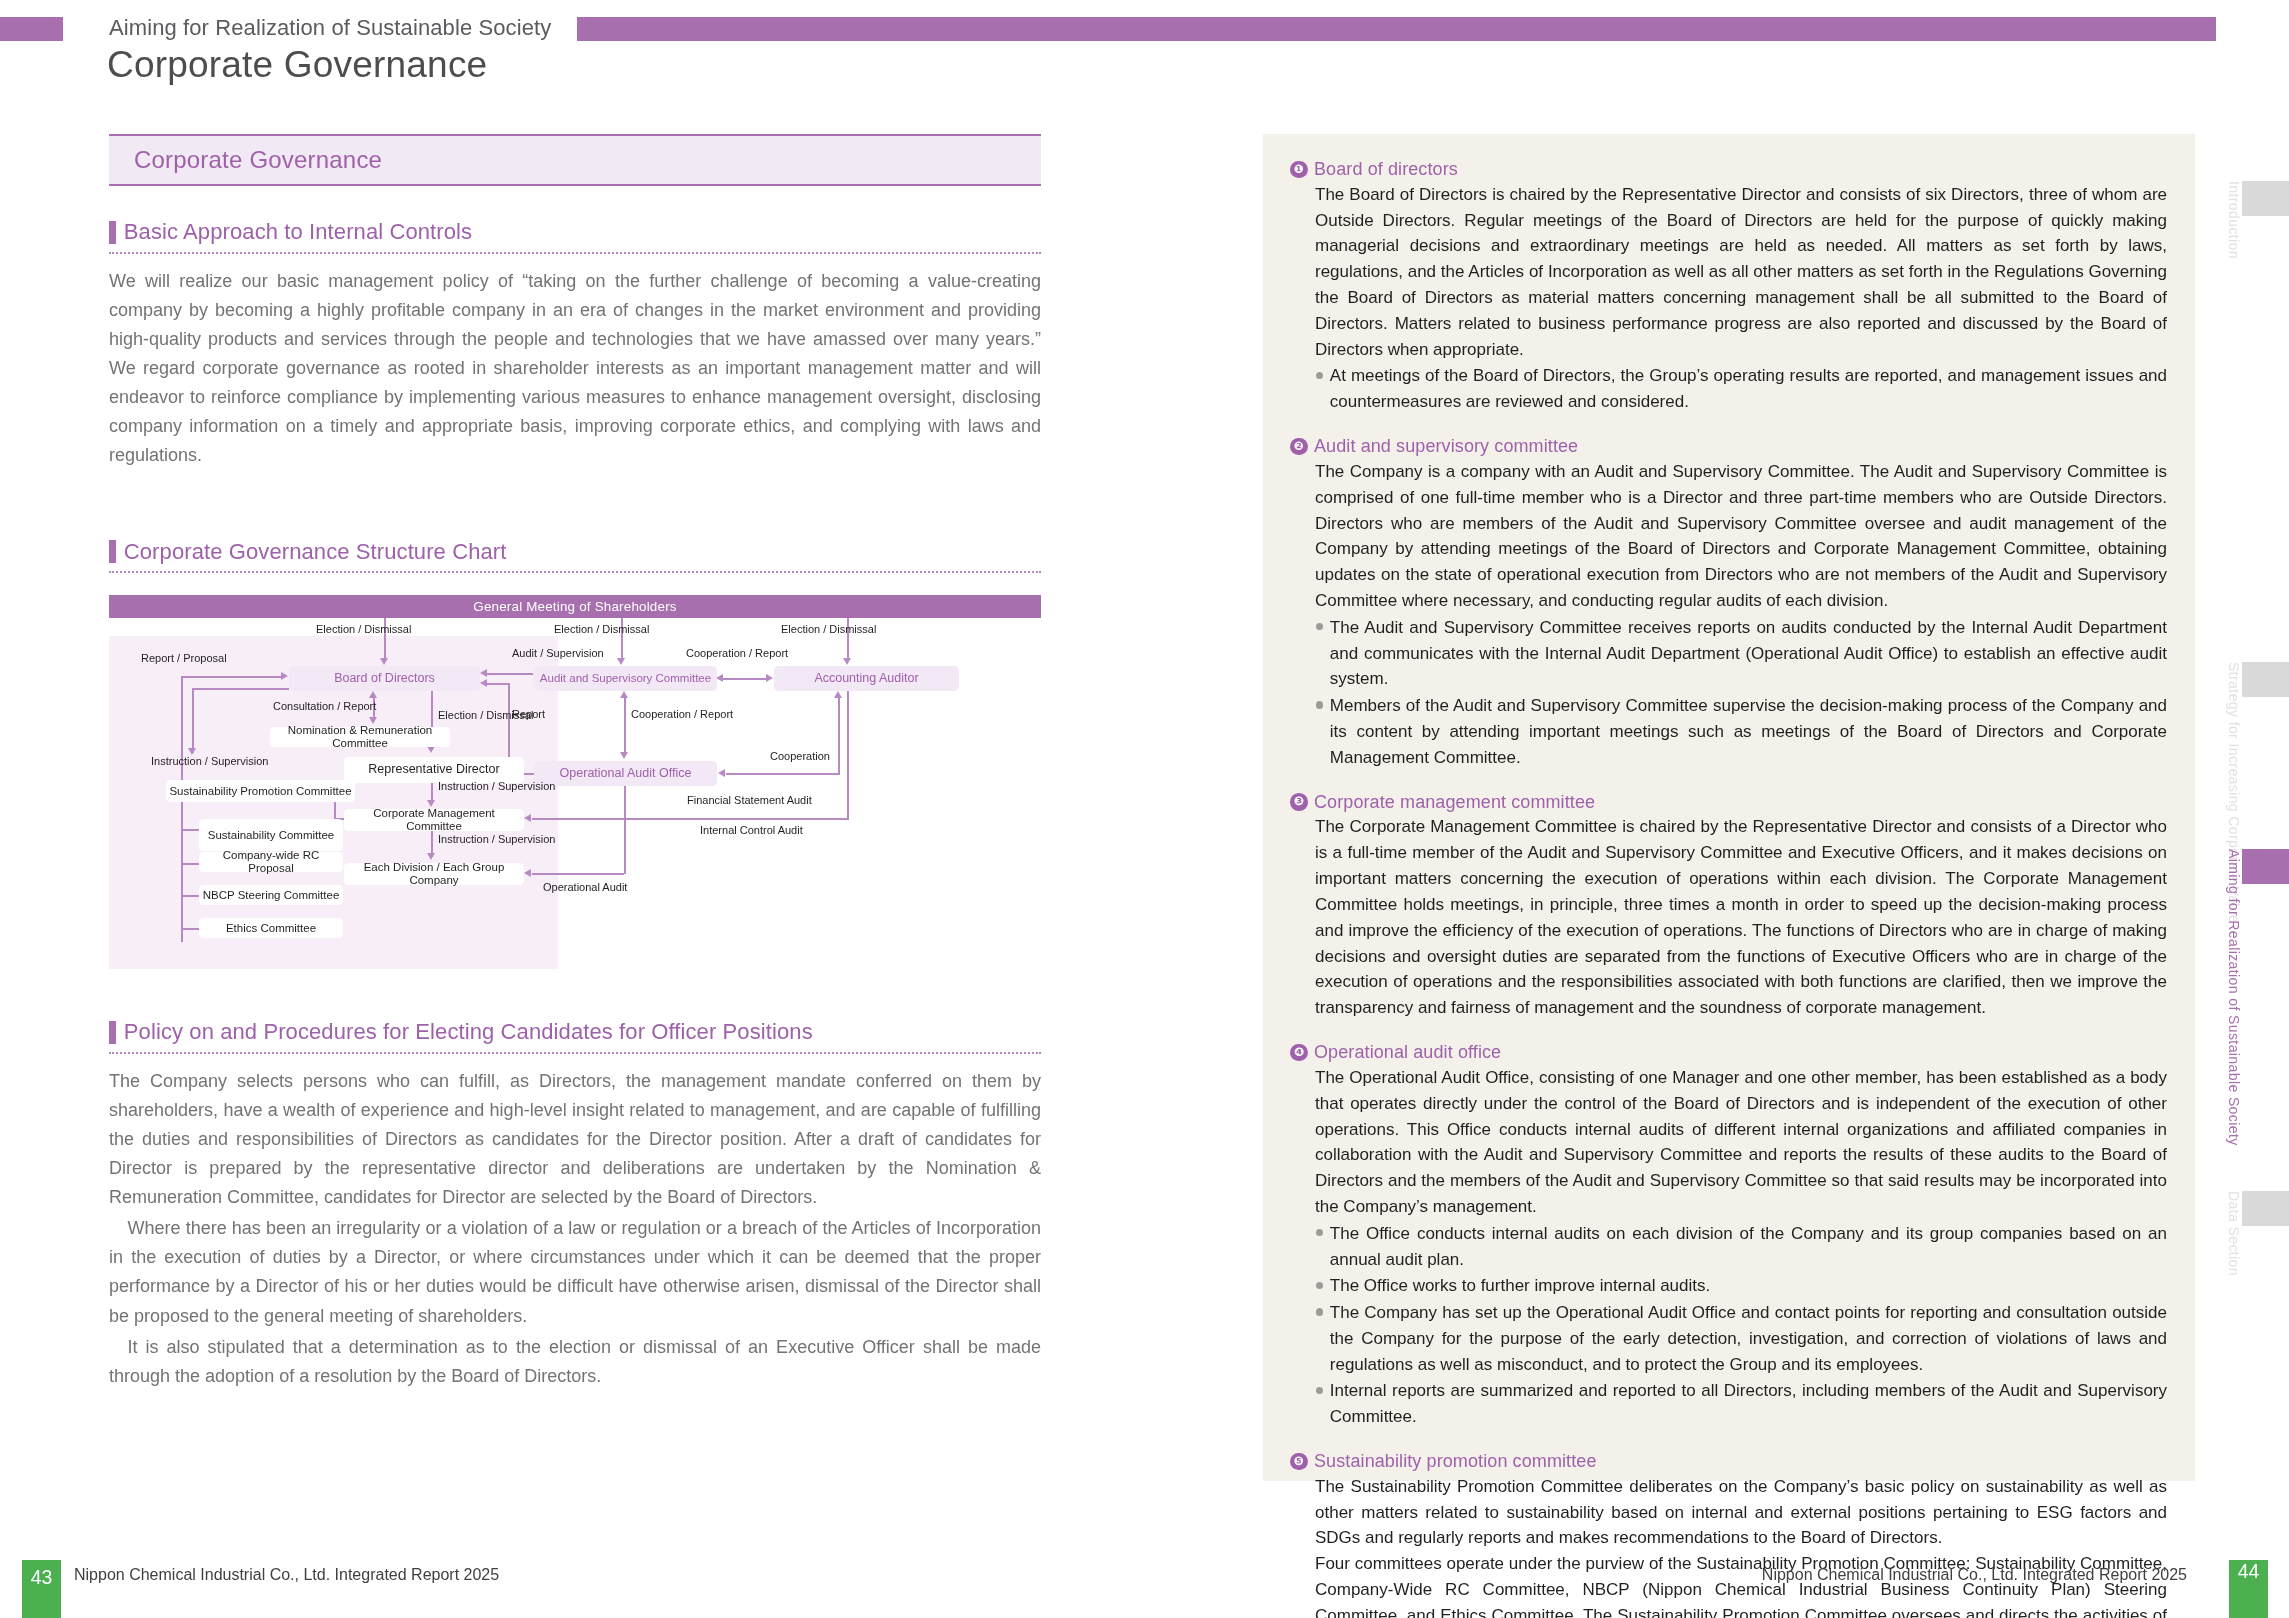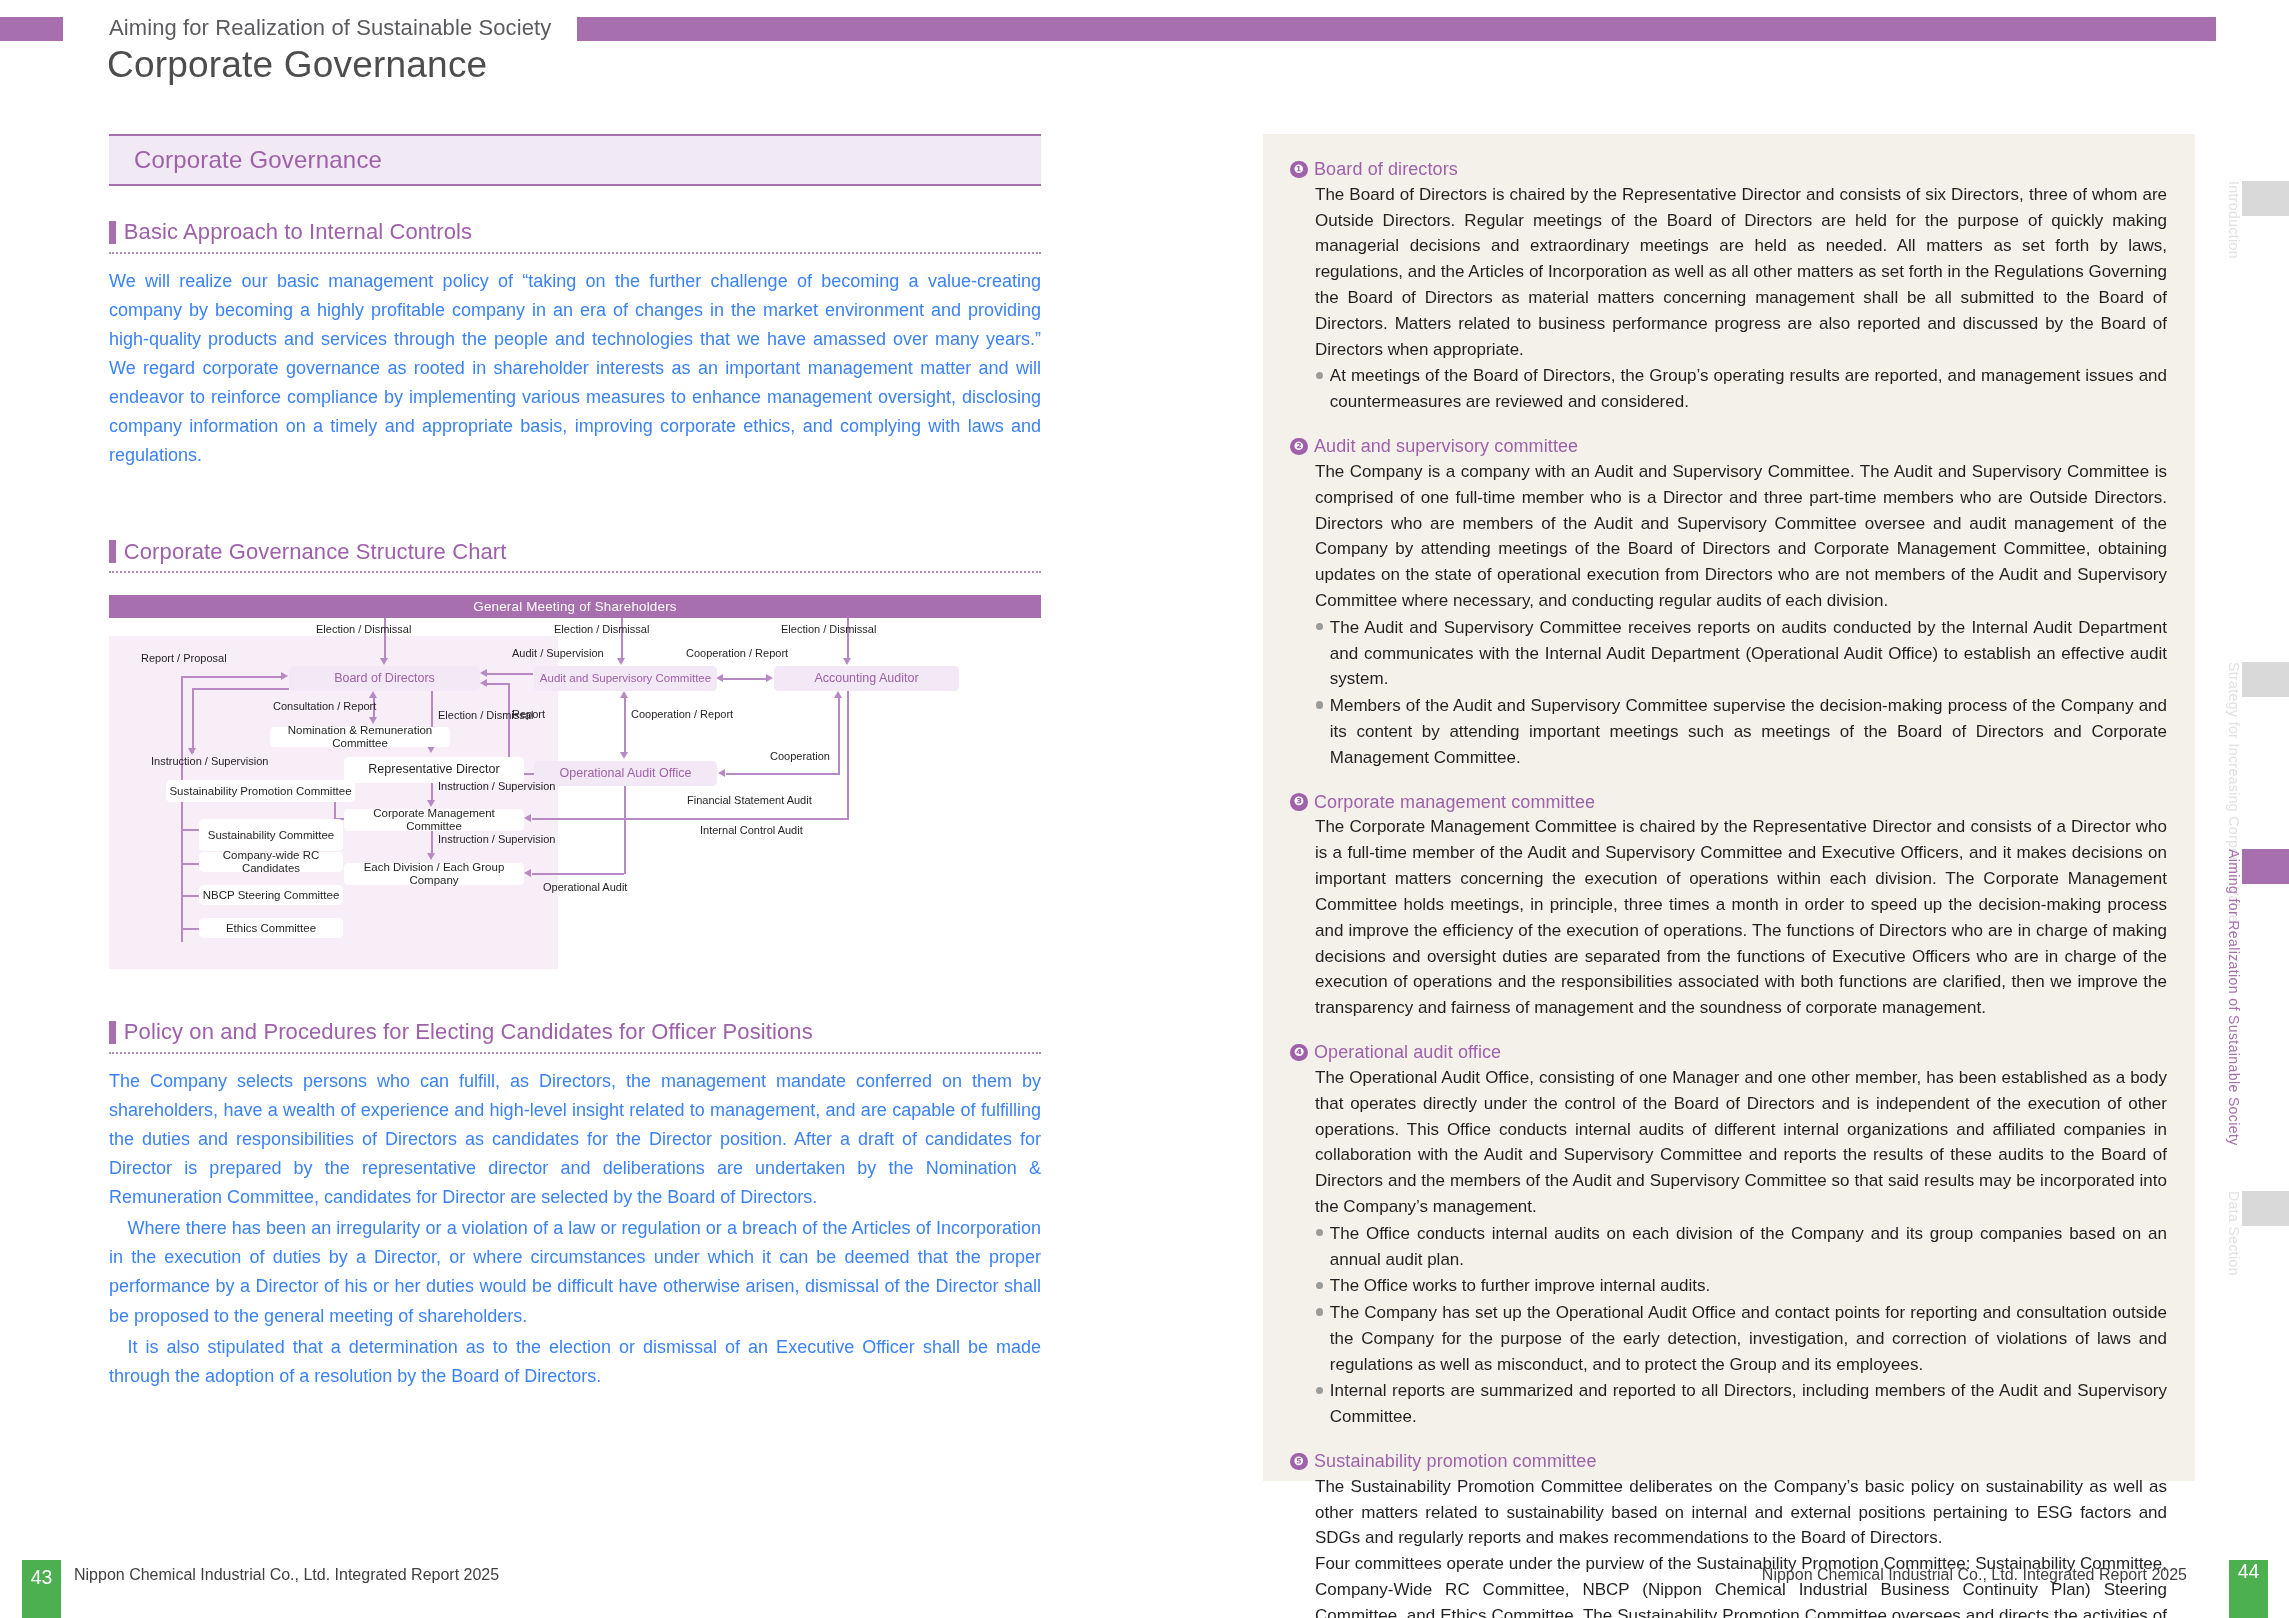--- a/index.html
+++ b/index.html
@@ -19,21 +19,21 @@
   #leftcol{position:absolute;left:109px;top:134px;width:932px;}
 
   .banner{position:relative;background:#f1e9f3;border-top:2.8px solid #a86fae;border-bottom:2.8px solid #a86fae;
           height:48px;display:flex;align-items:center;}
   .banner span{font-size:24px;color:#a061ab;padding-left:25px;letter-spacing:0.2px;}
 
   .sec-head{position:relative;margin-top:33px;padding-bottom:6.5px;border-bottom:2.8px dotted #b487bd;}
   .sec-head .tick{position:absolute;left:0;top:1.8px;width:6.5px;height:23px;background:#a86fae;}
   .sec-head .txt{display:block;padding-left:14.8px;font-size:22px;color:#9e60aa;letter-spacing:0.1px;}
 
-  .body-p{font-size:18px;line-height:1.62;text-align:justify;margin:13px 0 0 0;color:#3b82f6;}
+  .body-p{font-size:18px;line-height:1.62;text-align:justify;margin:13px 0 0 0;color:#737373;}
   .body-p.indent{text-indent:18.5px;margin-top:1.8px;}
 
   
   #chart-wrap{position:relative;width:932px;height:374px;margin-top:22px;font-size:11.5px;color:#231f20;}
   #chart-shade{position:absolute;left:0;top:41px;width:449px;height:333px;background:#f7eef8;}
   .gm{position:absolute;left:0;top:0;width:932px;height:23px;background:#a86fae;color:#fff;
       display:flex;align-items:center;justify-content:center;font-size:13.4px;letter-spacing:0.2px;}
   .node{position:absolute;background:#fff;border-radius:4.6px;display:flex;align-items:center;
          justify-content:center;text-align:center;font-size:12.5px;line-height:1.1;color:#231f20;
          box-sizing:border-box;z-index:3;}
@@ -167,21 +167,21 @@
     <div class="node" style="left:235px;top:268px;width:180px;height:22px;font-size:11.5px;">Each Division / Each Group Company</div>
 
     <div class="node" style="left:57px;top:185px;width:189px;height:22px;font-size:11.5px;">Sustainability Promotion Committee</div>
     <div class="ln h" style="left:225px;top:223px;width:97px;"></div>
     <div class="ln v" style="left:225px;top:207px;height:16.6px;"></div>
 
     <div class="ln v" style="left:72px;top:207px;height:140px;"></div>
     <div class="ln h" style="left:72px;top:234px;width:20px;"></div>
     <div class="node" style="left:90px;top:224px;width:144px;height:32px;font-size:11.5px;">Sustainability Committee</div>
     <div class="ln h" style="left:72px;top:268px;width:20px;"></div>
-    <div class="node" style="left:90px;top:257px;width:144px;height:20px;font-size:11.5px;">Company-wide RC Candidates</div>
+    <div class="node" style="left:90px;top:257px;width:144px;height:20px;font-size:11.5px;">Company-wide RC Proposal</div>
     <div class="ln h" style="left:72px;top:300px;width:20px;"></div>
     <div class="node" style="left:90px;top:290px;width:144px;height:20px;font-size:11.5px;">NBCP Steering Committee</div>
     <div class="ln h" style="left:72px;top:333px;width:20px;"></div>
     <div class="node" style="left:90px;top:323px;width:144px;height:20px;font-size:11.5px;">Ethics Committee</div>
 
     <div class="node pur" style="left:425px;top:166px;width:183px;height:25px;">Operational Audit Office</div>
 
     <div class="ln h" style="left:399px;top:178px;width:28px;"></div>
     <div class="ln v" style="left:399px;top:88px;height:91px;"></div>
     <div class="ln h" style="left:378px;top:88px;width:21px;"></div>

